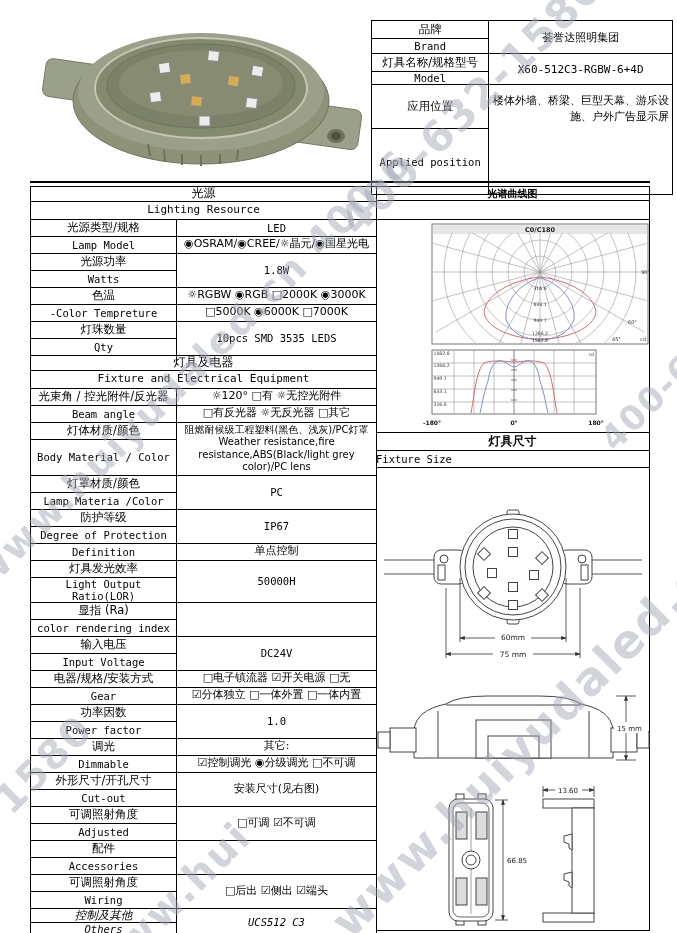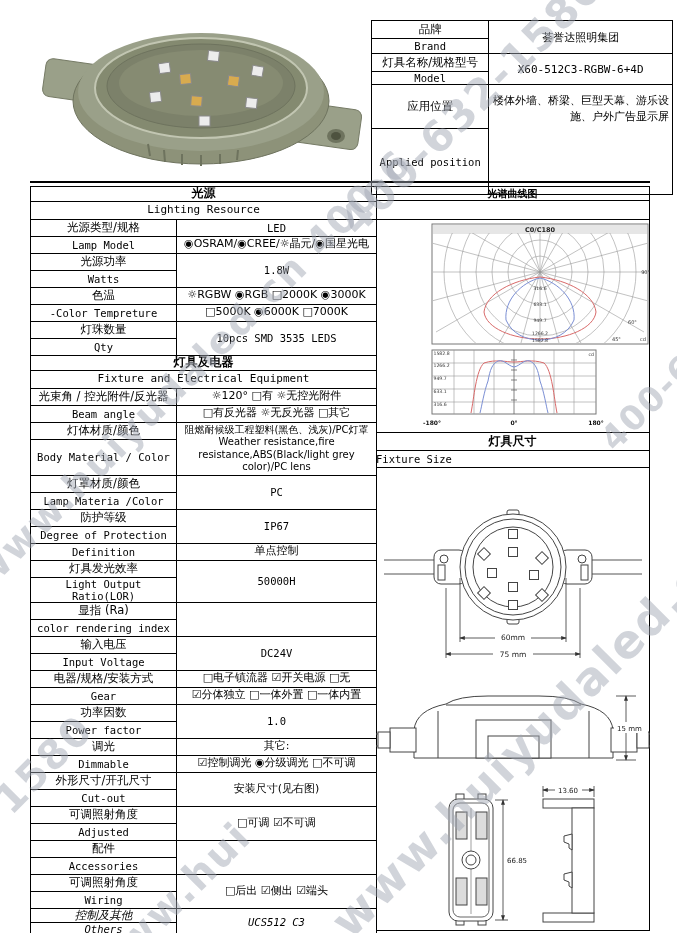--- a/index.html
+++ b/index.html
@@ -25,21 +25,21 @@
   .toptable .val{font-size:11px;}
   .toptable .valtop{vertical-align:top;text-align:right;padding:8px 3px;line-height:1.45;}
   .sepline{position:absolute;left:30px;top:181px;width:620px;border-top:2px solid #000;z-index:1;}
   
   .spec{position:absolute;left:30px;top:186px;width:346px;border-collapse:collapse;
         table-layout:fixed;z-index:1;}
   .spec td{border:1px solid #000;text-align:center;vertical-align:middle;
            font-size:11px;padding:0 1px;overflow:hidden;line-height:1.15;}
   .spec tr{height:17px;}
   tr.trsec{height:13px;} tr.trsecen{height:18px;} tr.trtall{height:36px;} tr.trshort{height:14px;font-style:italic;}
-  td.sec{font-weight:bold;font-size:12px;}
+  td.sec{font-weight:normal;font-size:12px;}
   td.sece{font-family:"DejaVu Sans Mono","Liberation Mono",monospace;font-size:11px;}
   td.lz{font-size:11.5px;}
   td.le{font-family:"DejaVu Sans Mono","Liberation Mono",monospace;font-size:10.5px;}
   td.v{font-size:11px;}
   td.vm{font-family:"DejaVu Sans Mono","Liberation Mono",monospace;font-size:10.5px;}
   td.vt{font-size:10px;line-height:1.25;margin-left:36px;}
   
   .rp{position:absolute;left:376px;top:186px;width:274px;height:745px;z-index:1;
       border-right:1px solid #000;border-top:1px solid #000;border-bottom:1px solid #000;box-sizing:border-box;}
   .rp-h{height:13px;border-bottom:1px solid #000;font-weight:bold;font-size:10px;

